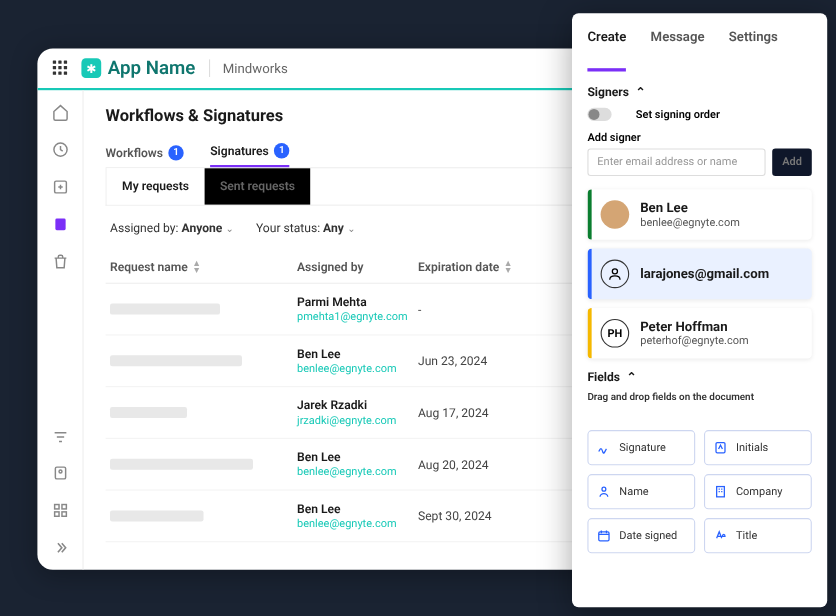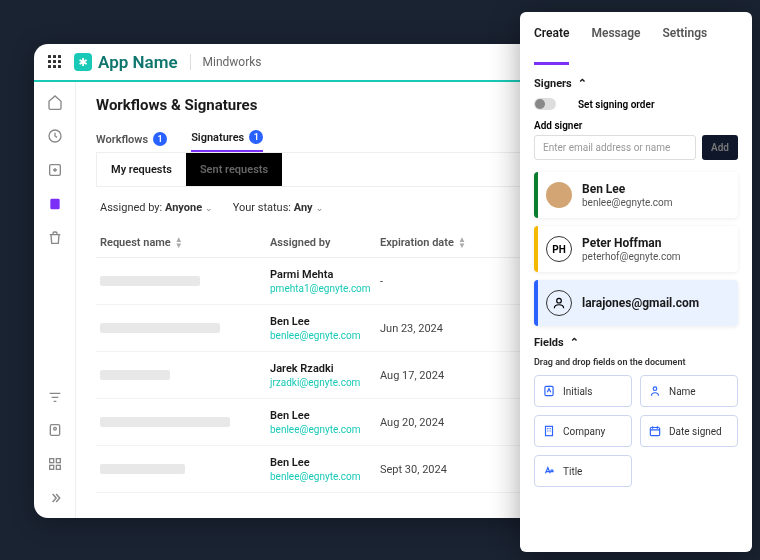--- a/index.html
+++ b/index.html
@@ -56,21 +56,21 @@
 .add-btn{background:#0f172a;color:#777;border:none;border-radius:3px;padding:0 9px;font-size:10px;font-weight:600}
 .signer{display:flex;align-items:center;gap:10px;padding:10px 8px;border-radius:4px;margin-bottom:8px;border-left:4px solid;background:#fff;box-shadow:0 1px 4px rgba(0,0,0,.08)}
 .signer.g{border-left-color:#0a7d2f}
 .signer.b{border-left-color:#2962ff;background:#eaf1ff}
 .signer.y{border-left-color:#f5b800}
 .av{width:26px;height:26px;border-radius:50%;display:flex;align-items:center;justify-content:center;font-size:10px;font-weight:700;border:1.5px solid #333;flex-shrink:0}
 .av.img{background:#d4a574;border:none}
 .sinfo{display:flex;flex-direction:column;gap:1px;min-width:0}
 .snm{font-size:12px;font-weight:700;color:#1a1a1a}
 .sem{font-size:10px;color:#555}
-.hint{font-size:9px;font-weight:600;color:#333;margin-bottom:8px}
+.hint{font-size:9px;font-weight:600;color:#333;margin-bottom:24px}
 .fields{display:grid;grid-template-columns:1fr 1fr;gap:8px}
 .fld{border:1px solid #cdd6f0;border-radius:4px;padding:8px 7px;display:flex;align-items:center;gap:7px;font-size:10px;color:#333;cursor:grab}
 .fic{width:14px;height:14px;color:#2962ff;flex-shrink:0}
 svg{display:block}
 </style>
 </head>
 <body>
 
 <div class="main-card">
   <div class="topbar">
@@ -243,46 +243,52 @@
     <div class="add-in">Enter email address or name</div>
     <button class="add-btn">Add</button>
   </div>
   <div class="signer g">
     <div class="av img"></div>
     <div class="sinfo">
         <span class="snm">Ben Lee</span>
         <span class="sem">benlee@egnyte.com</span>
       </div>
   </div>
+  <div class="signer b">
+    <div class="av">
+        <svg width="14" height="14" viewBox="0 0 24 24" fill="none" stroke="#000" stroke-width="2">
+          <circle cx="12" cy="8" r="4"></circle>
+          <path d="M4 21c0-4 4-6 8-6s8 2 8 6"></path>
+        </svg>
+      </div>
+    <div class="sinfo">
+        <span class="snm">larajones@gmail.com</span>
+      </div>
+  </div>
   <div class="signer y">
     <div class="av">PH</div>
     <div class="sinfo">
         <span class="snm">Peter Hoffman</span>
         <span class="sem">peterhof@egnyte.com</span>
       </div>
   </div>
-  <div class="signer b">
-    <div class="av">
-        <svg width="14" height="14" viewBox="0 0 24 24" fill="none" stroke="#000" stroke-width="2">
-          <circle cx="12" cy="8" r="4"></circle>
-          <path d="M4 21c0-4 4-6 8-6s8 2 8 6"></path>
-        </svg>
-      </div>
-    <div class="sinfo">
-        <span class="snm">larajones@gmail.com</span>
-      </div>
-  </div>
   <div class="sect">
       <span>Fields</span>
       <span>⌃</span>
     </div>
   <div class="hint">Drag and drop fields on the document</div>
   <div class="fields">
     <div class="fld">
         <svg class="fic" viewBox="0 0 24 24" fill="none" stroke="currentColor" stroke-width="2">
+          <path d="M4 18c3-6 4-6 6 0s3 0 6-4"></path>
+        </svg>
+        <span>Signature</span>
+      </div>
+    <div class="fld">
+        <svg class="fic" viewBox="0 0 24 24" fill="none" stroke="currentColor" stroke-width="2">
           <rect x="5" y="4" width="14" height="16" rx="2"></rect>
           <path d="M9 14l3-6 3 6"></path>
         </svg>
         <span>Initials</span>
       </div>
     <div class="fld">
         <svg class="fic" viewBox="0 0 24 24" fill="none" stroke="currentColor" stroke-width="2">
           <circle cx="12" cy="8" r="3"></circle>
           <path d="M6 20c0-3 3-5 6-5s6 2 6 5"></path>
         </svg>

